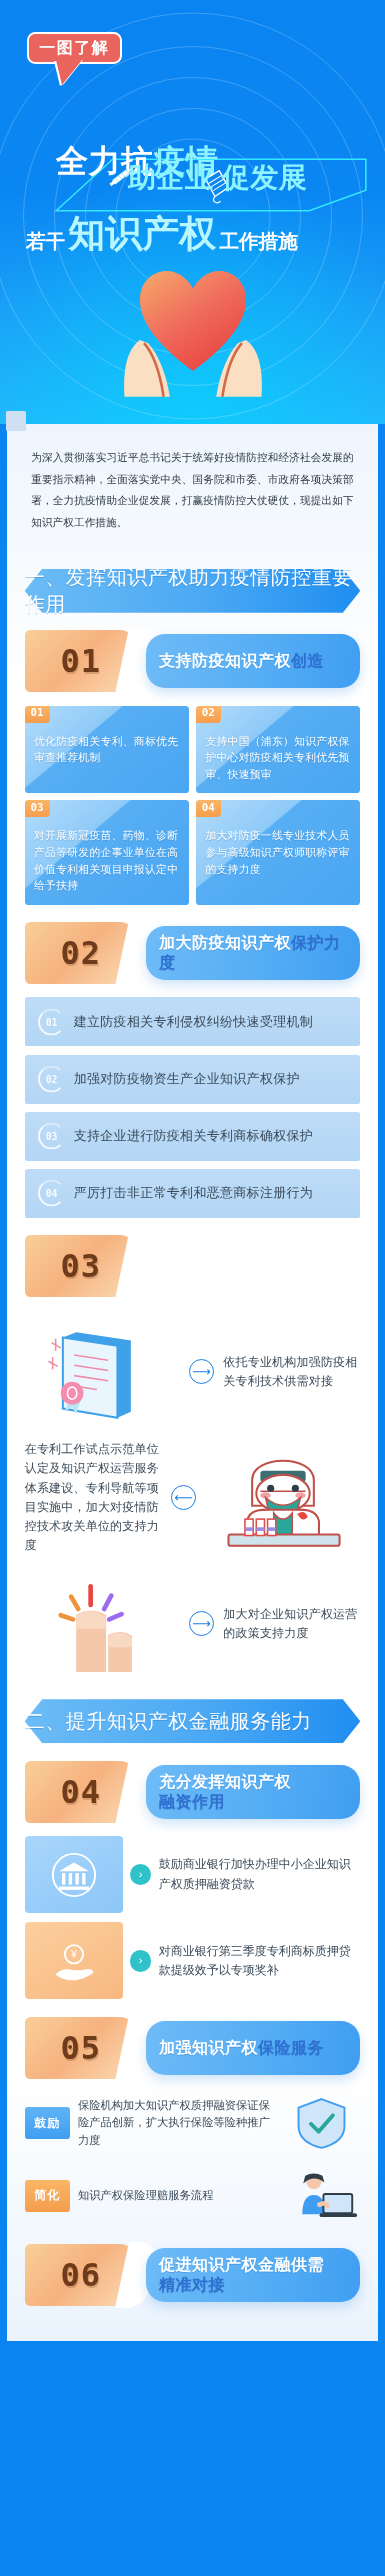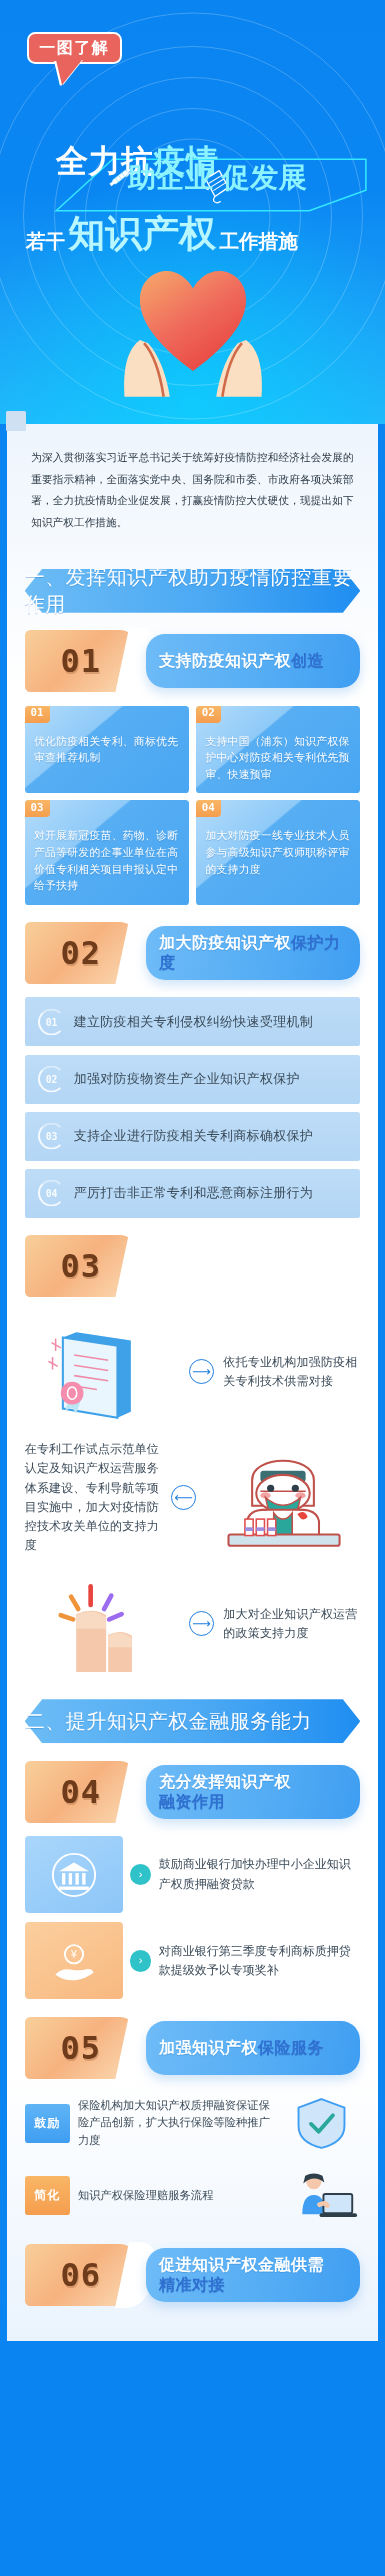--- a/index.html
+++ b/index.html
@@ -196,21 +196,21 @@
   .chev {
     flex:0 0 21.6px; width:21.6px; height:21.6px; border-radius:50%;
     background:#2fc2c9; color:#fff; display:flex; align-items:center; justify-content:center;
     font-size:11.3px; line-height:1;
   }
   .icon-row-text { flex:1; font-size:12px; line-height:1.6; color:#3a4a58; }
 
   
   .tag-row { display:flex; align-items:center; gap:8.2px; margin:10.3px 17.5px; }
   .tag {
-    flex:0 0 45px; height:39px; border-radius:3.1px;
+    flex:0 0 45px; height:32px; border-radius:3.1px;
     background:linear-gradient(180deg,#5fb4f5,#3f9ef2);
     color:#fff; font-size:12px; font-weight:bold;
     display:flex; align-items:center; justify-content:center; letter-spacing:1px;
   }
   .tag.orange { background:linear-gradient(180deg,#f9b666,#f59d4e); }
   .tag-text { flex:1; font-size:11.3px; line-height:1.55; color:#3a4a58; }
   .tag-art { flex:0 0 77px; height:62px; display:flex; align-items:center; justify-content:center; }
 
   svg { display:block; }
 </style>

